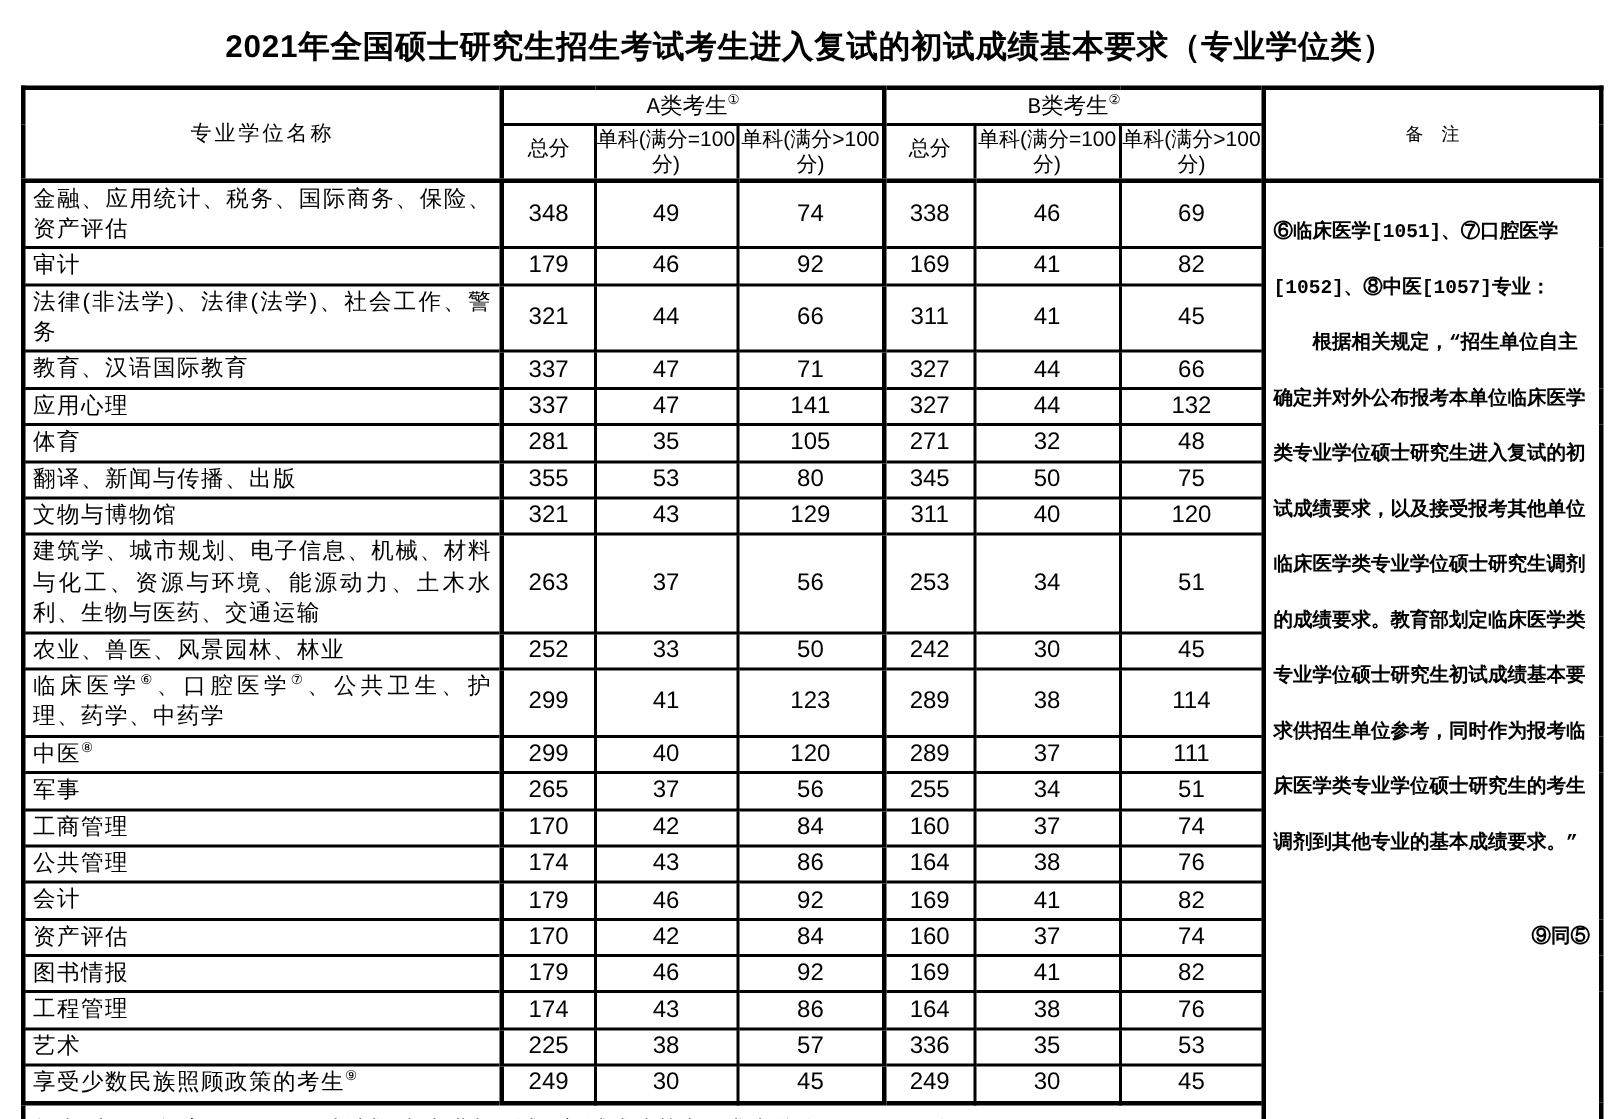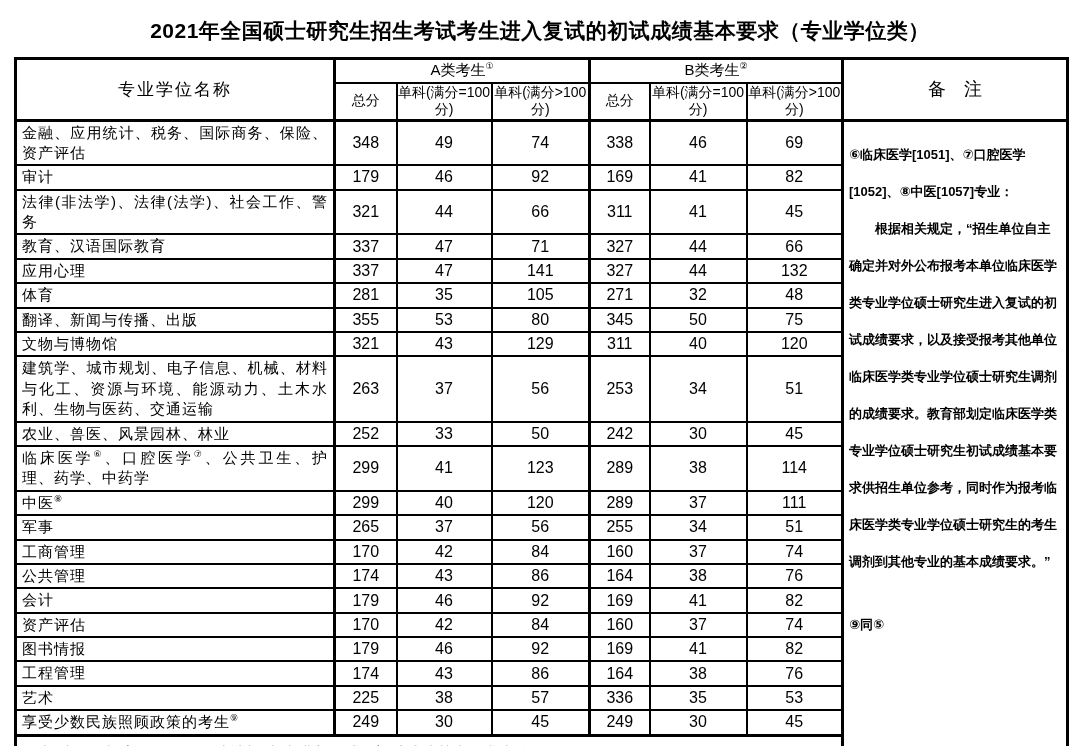--- a/index.html
+++ b/index.html
@@ -29,44 +29,44 @@
     border-collapse: collapse;
     table-layout: fixed;
     border: 3px solid #000;
   }
   .score-table th, .score-table td {
     border: 2px solid #000;
     padding: 0;
     color: #000;
     overflow: hidden;
   }
-  .thick-left { border-left: 3px solid #000 !important; }
+  .thick-left { border-left: 3px solid #000 !important; font-family: Liberation Mono, monospace; }
   .hdr-bottom { border-bottom: 3px solid #000 !important; }
 
   .name-head {
-    font-size: 17px;
+    font-size: 14px;
     font-weight: 400;
     letter-spacing: 2px;
   }
   .group-head {
     height: 24px;
     font-size: 15px;
     font-weight: 400;
     text-align: center;
   }
   .sub-head {
     height: 37px;
     font-size: 14px;
     font-weight: 400;
     text-align: center;
     line-height: 1.25;
     padding: 1px 2px;
   }
   .remark-head {
-    font-size: 18px;
+    font-size: 12px;
     font-weight: 400;
     text-align: center;
   }
   sup { font-size: 9px; line-height: 0; }
 
   tr.data-row { height: 22px; }
   td.name-cell {
     font-size: 15px;
     line-height: 1.36;
     padding: 1px 5px;
@@ -88,21 +88,21 @@
   }
   td.remarks-cell {
     vertical-align: top;
     padding: 14px 6px 0 5px;
     font-size: 13px;
     font-weight: 700;
     line-height: 37px;
   }
   .remarks-cell p { margin: 0; }
   .remarks-cell .indent { text-indent: 2em; }
-  .remarks-cell .note-bottom { margin-top: 26px; }
+  .remarks-cell .note-bottom { margin-top: 26px; text-align: right; }
 </style>
 </head>
 <body>
 
 <div class="page">
   <h1 class="doc-title">2021年全国硕士研究生招生考试考生进入复试的初试成绩基本要求（专业学位类）</h1>
 
   <table class="score-table">
     <colgroup>
       <col style="width:319px">

